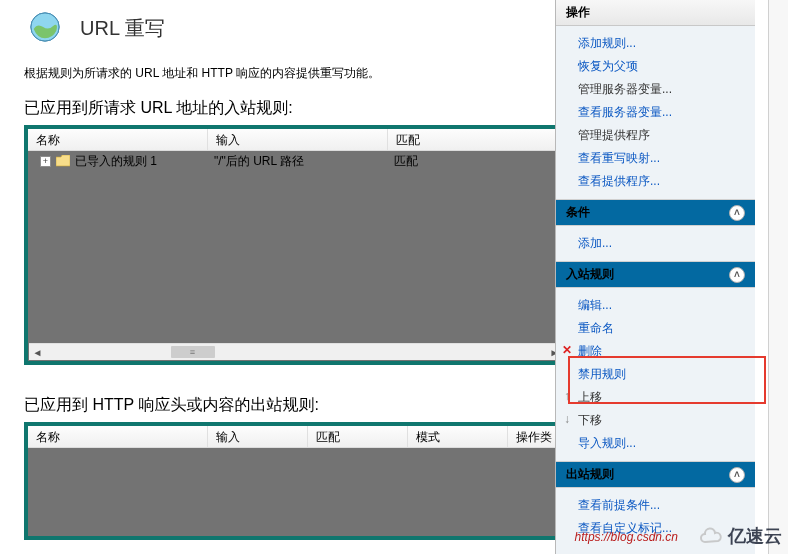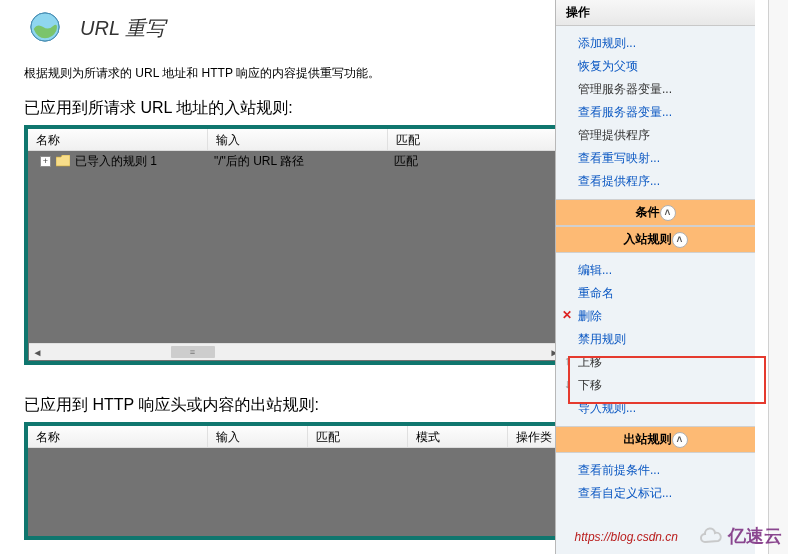--- a/index.html
+++ b/index.html
@@ -24,21 +24,20 @@
     align-items: center;
     padding: 10px 0 10px 4px;
   }
   .globe-icon {
     width: 34px; height: 34px;
     margin-right: 18px;
   }
   .page-title {
     font-size: 20px;
     color: #333;
-    font-style: italic;
   }
   .desc {
     margin: 8px 0 16px 0;
     font-size: 12px;
   }
   .section-label {
     margin: 4px 0 6px 0;
     font-size: 16px;
   }
   .table-box {
@@ -123,28 +122,28 @@
     border-left: 1px solid #b8b8b8;
   }
   .rp-header {
     background: linear-gradient(#f7f7f7, #e8e8e8);
     border-bottom: 1px solid #c8c8c8;
     padding: 4px 10px;
     font-size: 12px;
     font-weight: 600;
   }
   .rp-group-header {
-    background: #fdba74;
+    background: #0369a1;
     border-bottom: 1px solid #d0d0d0;
     border-top: 1px solid #d0d0d0;
     padding: 4px 10px;
     font-size: 12px;
     font-weight: 600;
     display: flex;
-    justify-content: center;
+    justify-content: space-between;
     align-items: center;
   }
   .chev {
     width: 16px; height: 16px;
     border: 1px solid #b0b0b0;
     border-radius: 50%;
     display: flex;
     align-items: center;
     justify-content: center;
     background: #fff;
@@ -181,21 +180,21 @@
     position: absolute;
     left: 768px; top: 0;
     width: 20px; height: 554px;
     background: #f7f7f7;
     border-left: 1px solid #d0d0d0;
   }
   .watermark {
     position: absolute;
     right: 6px; bottom: 6px;
     font-size: 18px;
-    color: #701a75;
+    color: #0f172a;
     display: flex;
     align-items: center;
     gap: 4px;
     font-weight: 600;
     opacity: 0.8;
   }
   .watermark-url {
     position: absolute;
     right: 110px; bottom: 10px;
     font-size: 12px;
@@ -292,20 +291,25 @@
       </div>
     <div class="rp-item">
         <span>查看提供程序...</span>
       </div>
   </div>
 
   <div class="rp-group-header">
     <span>条件</span>
     <span class="chev">˄</span>
   </div>
+  <div class="rp-list">
+    <div class="rp-item">
+        <span>添加...</span>
+      </div>
+  </div>
 
   <div class="rp-group-header">
     <span>入站规则</span>
     <span class="chev">˄</span>
   </div>
   <div class="rp-list">
     <div class="rp-item">
         <span>编辑...</span>
       </div>
     <div class="rp-item">

